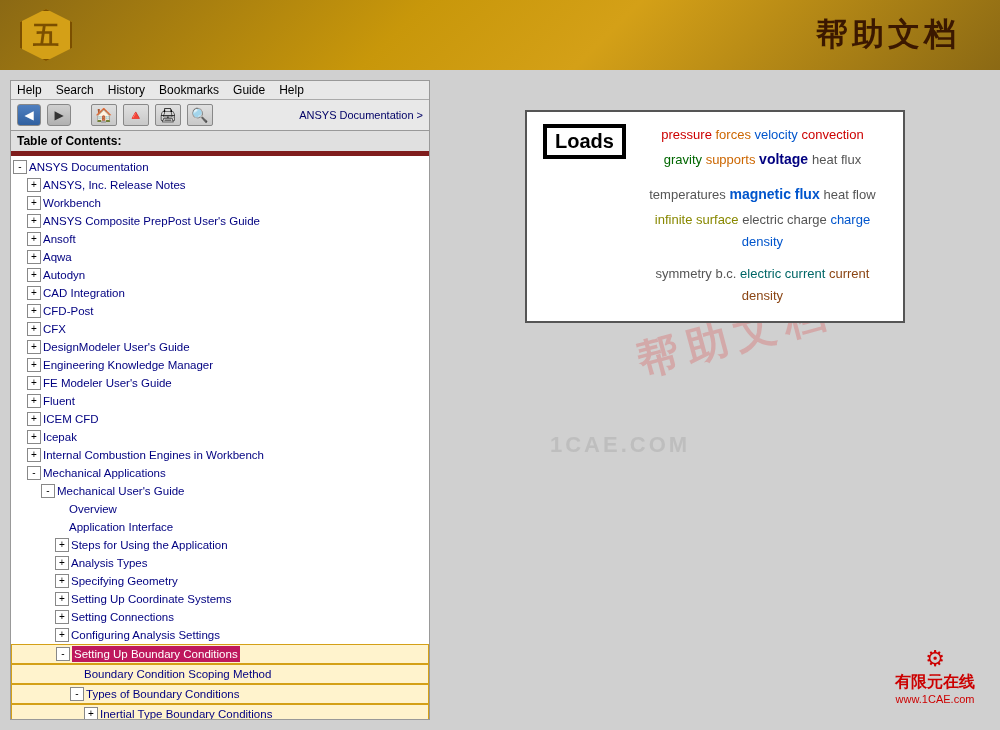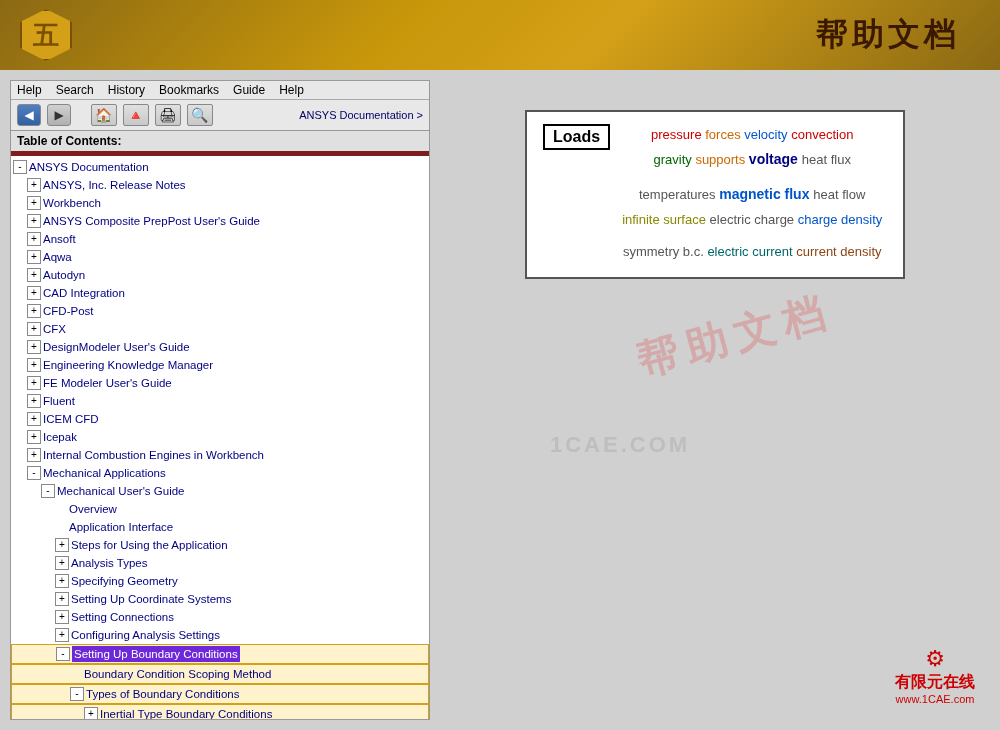--- a/index.html
+++ b/index.html
@@ -168,21 +168,21 @@
     }
     .tree-spacer {
       width: 14px;
       display: inline-block;
       flex-shrink: 0;
     }
     .tree-label {
       color: #000080;
     }
     .tree-label.selected {
-      background: #6d28d9;
+      background: #be185d;
       color: white;
       padding: 0 2px;
     }
 
     
     .right-panel {
       flex: 1;
       display: flex;
       flex-direction: column;
       align-items: center;
@@ -199,23 +199,23 @@
       width: 380px;
       font-family: Arial, sans-serif;
       position: relative;
     }
     .loads-header {
       display: flex;
       align-items: flex-start;
       gap: 8px;
     }
     .loads-label {
-      font-size: 16px;
-      font-weight: bold;
-      border: 2px solid #000000;
+      font-size: 20px;
+      font-weight: bold;
+      border: 4px solid #000000;
       padding: 2px 8px;
       flex-shrink: 0;
       margin-right: 4px;
     }
     .loads-content {
       line-height: 1.7;
       font-size: 13px;
     }
 
     

